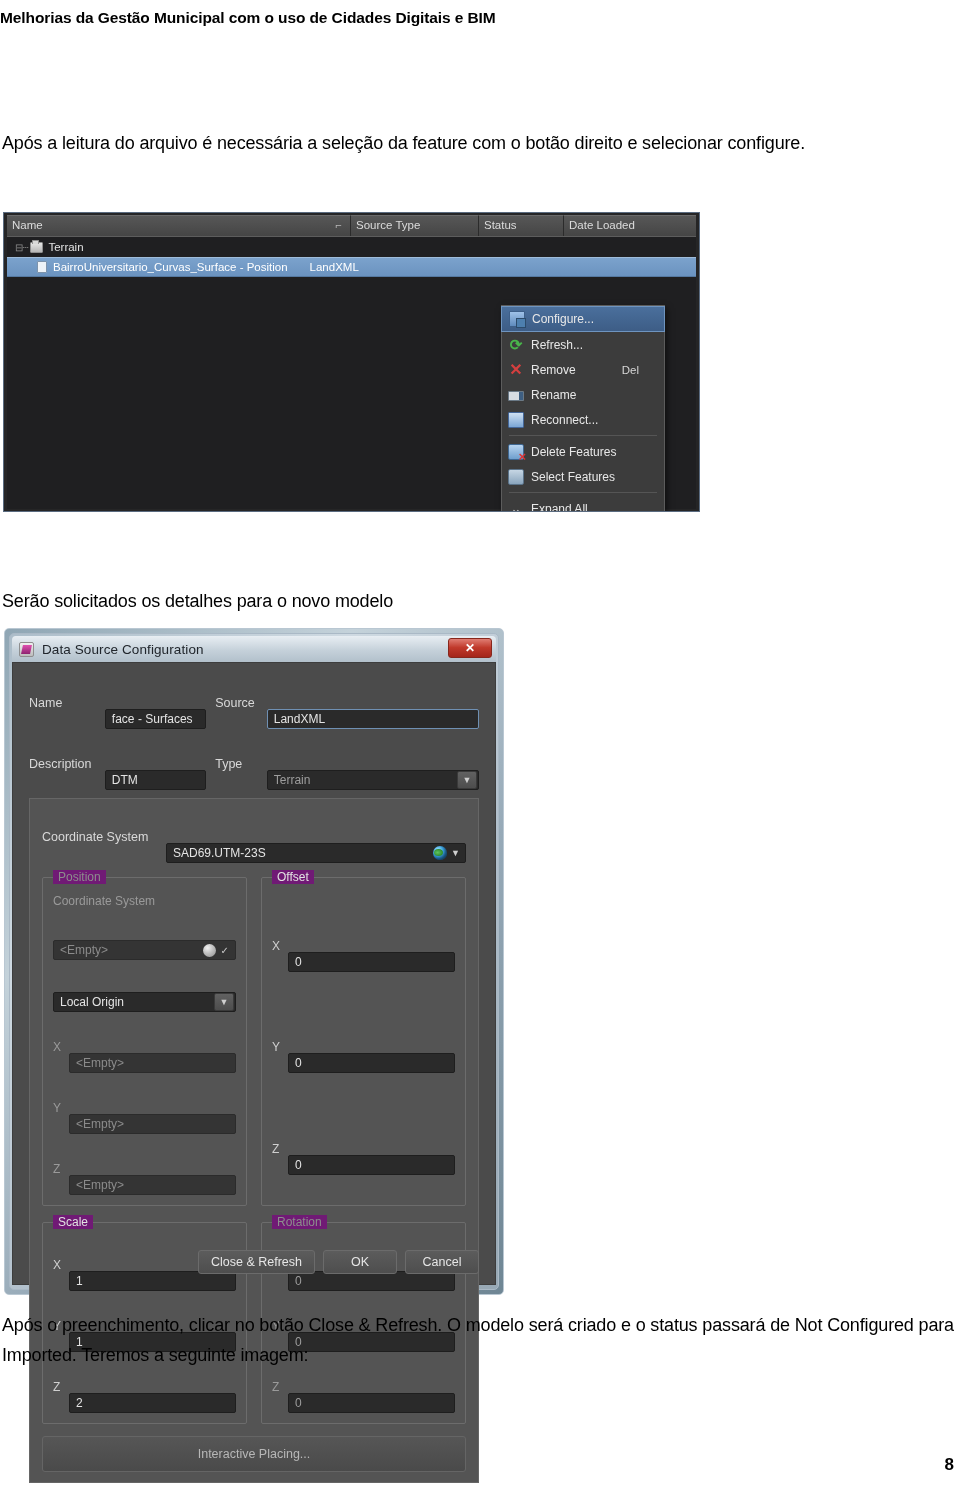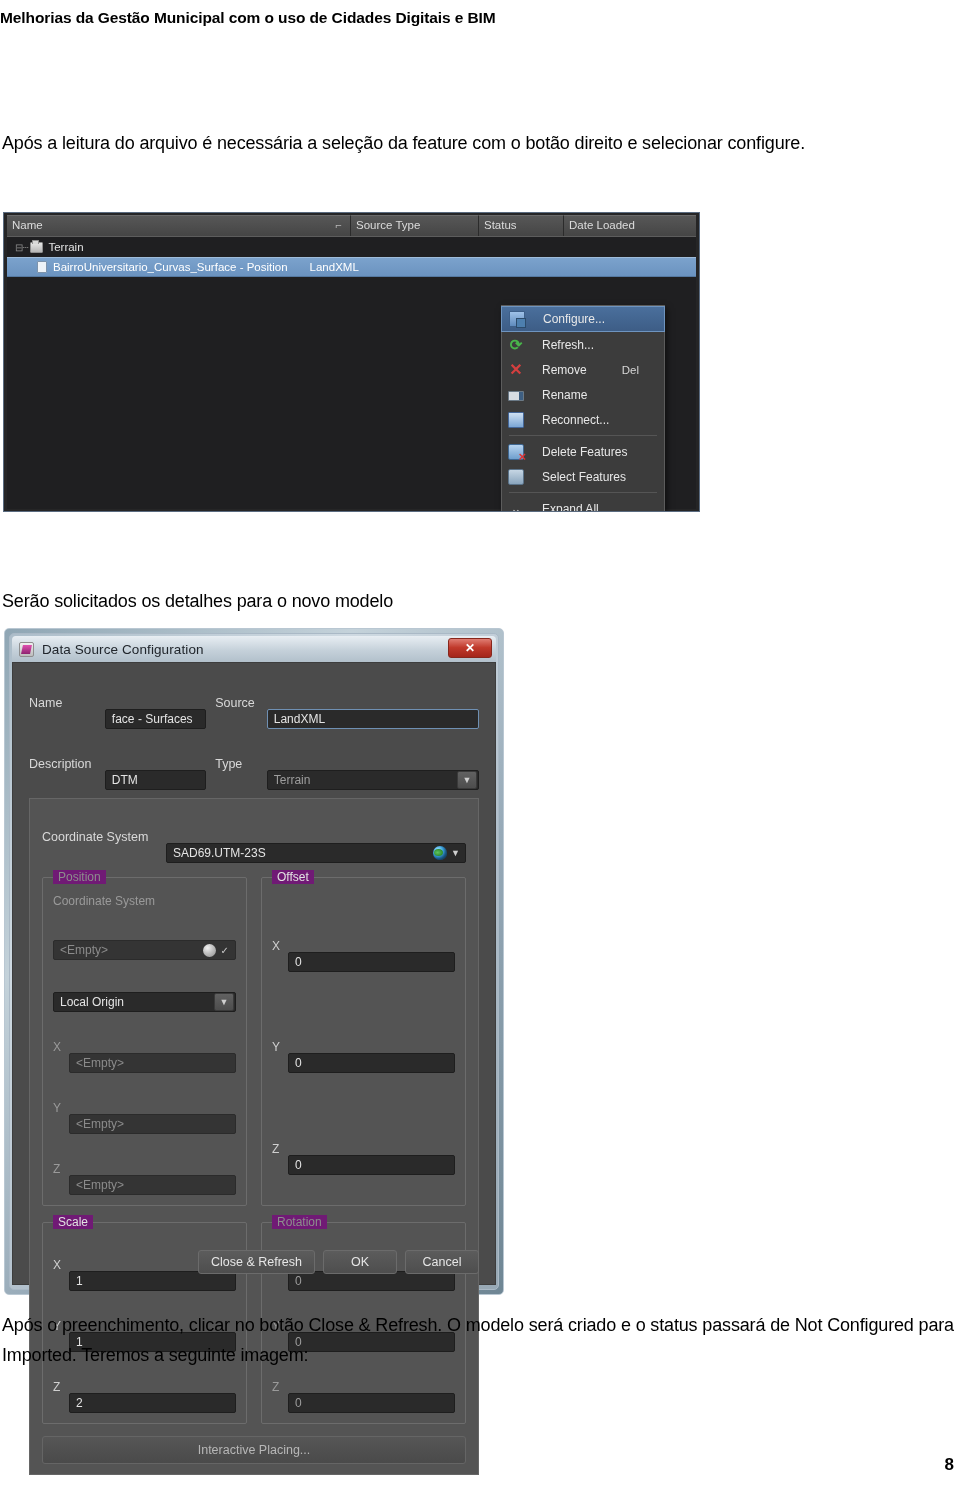--- a/index.html
+++ b/index.html
@@ -98,21 +98,21 @@
   #ctxmenu {
     position: absolute; left: 494px; top: 68px;
     width: 164px;
     background: #3c3c3c;
     border: 1px solid #5c5c5c;
     box-shadow: 2px 3px 6px rgba(0,0,0,.55);
     padding: 1px 0 2px 0;
   }
   .mi {
     display:flex; align-items:center; height:25px;
-    font-size: 12px; color:#e8e8e8; padding-left: 6px; position: relative; gap: 11px;
+    font-size: 12px; color:#e8e8e8; padding-left: 6px; position: relative;
   }
   .mi.highlight {
     background: linear-gradient(#4a6f9c, #3d5d86);
     border: 1px solid #6e94bf;
     margin: -1px -1px 0 -1px; height: 26px; padding-left: 7px;
   }
   .mi .label { margin-left: 7px; }
   .mi .accel { position:absolute; right: 25px; color:#d6d6d6; font-size:11.5px; }
   .mi-sep { height:1px; background:#555; margin: 3px 7px; }
   .mico { width:16px; height:16px; display:inline-block; position:relative; flex:0 0 16px;}
@@ -241,21 +241,21 @@
     border-radius:50%;
   }
   .sphere-btn{
     width:13px;height:13px;border-radius:50%;
     background: radial-gradient(circle at 35% 30%, #f2f2f2 0%, #c0c0c0 45%, #8e8e8e 100%);
   }
 
   .wide-btn {
     background: linear-gradient(#565656,#4a4a4a);
     border:1px solid #656565; border-radius:3px;
-    color:#b7b7b7; font-size:12.5px; height:28px;
+    color:#b7b7b7; font-size:12.5px; height:36px;
     display:flex; align-items:center; justify-content:center;
     margin-top: 12px;
   }
 
   .footer-btns {
     position:absolute; right: 16px; bottom: 10px;
     display:flex; gap: 8px;
   }
   .dbtn {
     background: linear-gradient(#5c5c5c,#4e4e4e);

